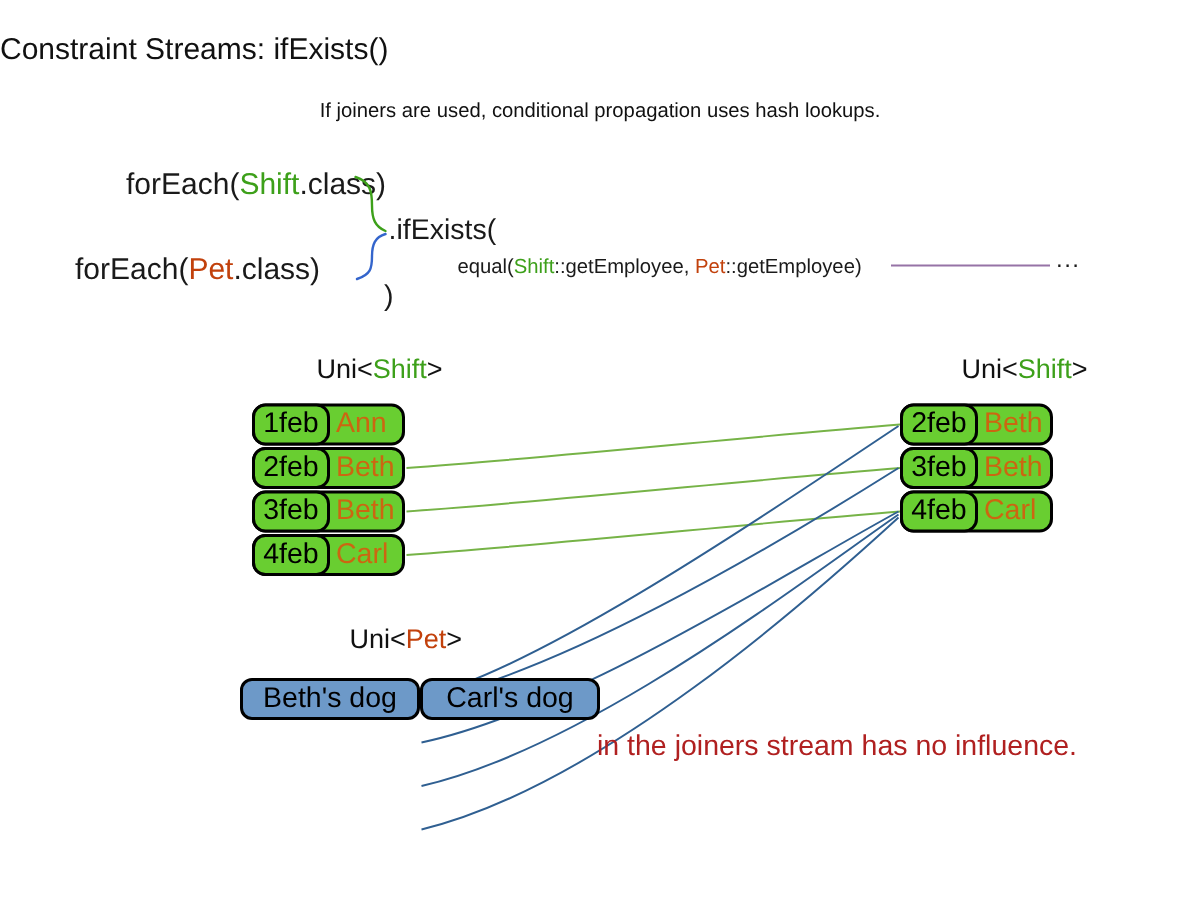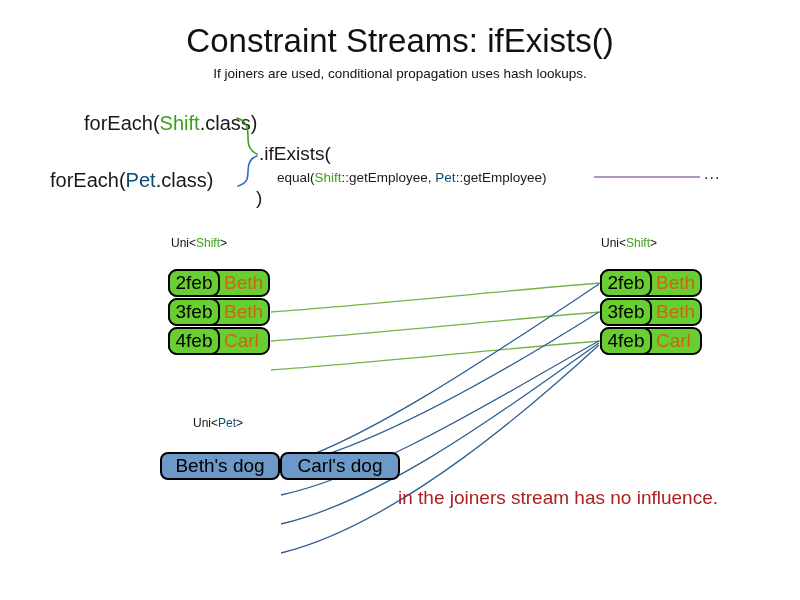--- a/index.html
+++ b/index.html
@@ -3,43 +3,43 @@
 <meta charset="utf-8">
 <style>
   html,body{margin:0;padding:0;}
   body{
     width:800px;height:600px;background:#ffffff;overflow:hidden;position:relative;
     font-family:"Liberation Sans", sans-serif;color:#1a1a1a;
   }
   .abs{position:absolute;}
   
   .title{
-    top:22px;left:0;width:800px;text-align:center;
-    font-size:33px;font-weight:400;letter-spacing:0px;color:#111;
+    top:22px;left:0;width:800px;text-align:left;
+    font-size:20px;font-weight:400;letter-spacing:0px;color:#111;
   }
   .subtitle{
     top:66px;left:0;width:800px;text-align:center;
     font-size:13.5px;color:#111;
   }
   
   .code{font-size:20px;color:#1a1a1a;white-space:nowrap;}
-  .code-small{font-size:13.5px;color:#1a1a1a;white-space:nowrap;}
+  .code-small{font-size:13.5px;color:#1a1a1a;white-space:nowrap;margin-left:28px;}
   .cls-green{color:#3da01a;}
-  .cls-blue{color:#0c4a6e;}
+  .cls-blue{color:#c2410c;}
   .foreach-shift{left:52px;top:112px;margin-left:32px;}
   .foreach-pet{left:50px;top:169px;}
   .ifexists{left:259px;top:143px;font-size:19px;text-align:right;}
   .equal-line{left:277px;top:170px;}
   .close-paren{left:256px;top:187px;font-size:19px;}
   .ellipsis{left:704px;top:165px;font-size:16px;letter-spacing:1px;}
   
   svg.overlay{position:absolute;left:0;top:0;z-index:1;}
   .boxlayer{z-index:2;}
   
-  .uni-label{font-size:12px;color:#111;white-space:nowrap;}
+  .uni-label{font-size:18px;color:#111;white-space:nowrap;margin-left:40px;}
   
   .shift-table{display:flex;flex-direction:column;}
   .shift-row{
     width:102px;height:28px;box-sizing:border-box;margin-bottom:1px;
     background:#69ce31;border:2px solid #000;border-radius:9px;
     display:flex;align-items:center;
   }
   .date-cell{
     box-sizing:border-box;width:52px;height:28px;margin:-2px 0 -2px -2px;
     border:2px solid #000;border-radius:9px;background:#69ce31;
@@ -95,20 +95,24 @@
 
 <div class="abs code-small equal-line"><span>equal(</span><span class="cls-green">Shift</span><span>::getEmployee, </span><span class="cls-blue">Pet</span><span>::getEmployee)</span></div>
 
 <div class="abs code ellipsis">...</div>
 <div class="abs code close-paren">)</div>
 
 <div class="abs uni-label boxlayer" style="left:171px;top:236px;"><span>Uni&lt;</span><span class="cls-green">Shift</span><span>&gt;</span></div>
 
 <div class="abs shift-table boxlayer" style="left:168px;top:269px;">
   <div class="shift-row">
+    <span class="date-cell">1feb</span>
+    <span class="emp-name">Ann</span>
+  </div>
+  <div class="shift-row">
     <span class="date-cell">2feb</span>
     <span class="emp-name">Beth</span>
   </div>
   <div class="shift-row">
     <span class="date-cell">3feb</span>
     <span class="emp-name">Beth</span>
   </div>
   <div class="shift-row">
     <span class="date-cell">4feb</span>
     <span class="emp-name">Carl</span>

